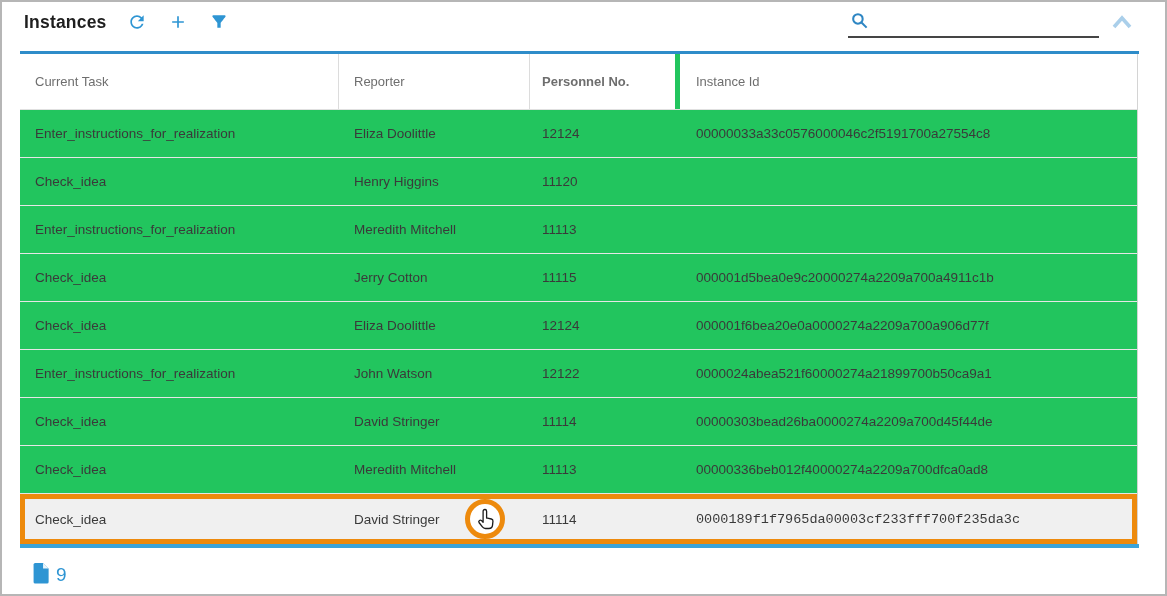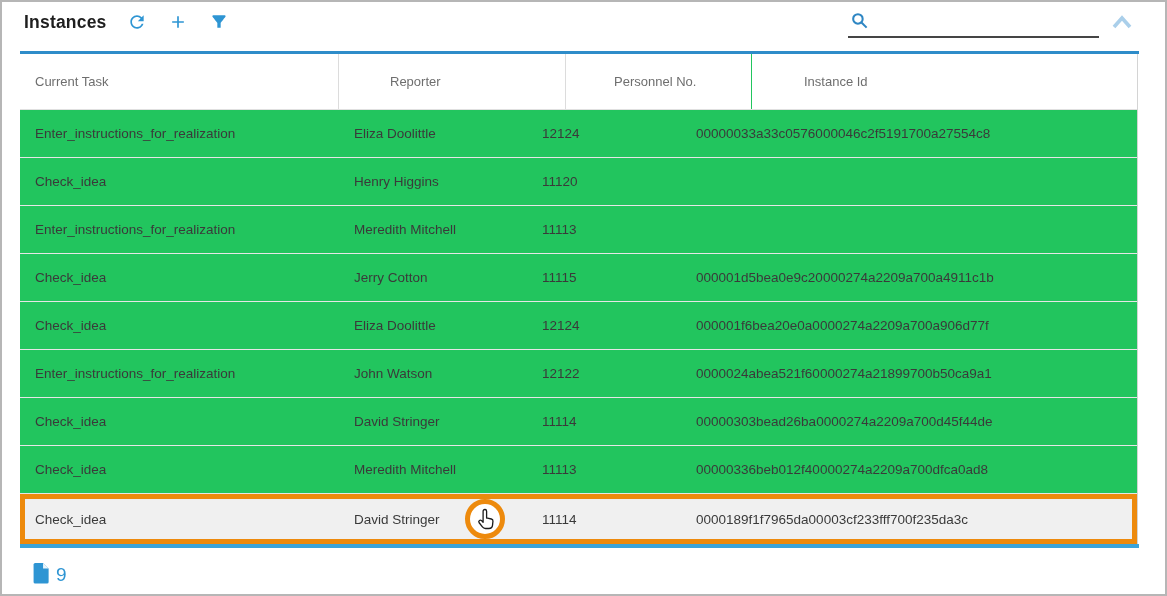--- a/index.html
+++ b/index.html
@@ -17,35 +17,35 @@
   .search-field svg{position:absolute;left:2px;top:3px;width:19px;height:19px;color:#2E86C3;}
   .search-input{position:absolute;left:28px;top:2px;width:215px;height:22px;border:none;outline:none;
                 font-size:14px;color:#333;background:transparent;font-family:inherit;}
   .collapse-btn{position:absolute;left:1105px;top:10px;width:30px;height:22px;background:none;border:none;
                 padding:0;cursor:pointer;color:#AACFEA;}
   .collapse-btn svg{width:26px;height:20px;}
   .rule-top{position:absolute;left:18px;top:49px;width:1119px;height:3px;background:#2E8CC9;}
   
   .table{position:absolute;left:18px;top:52px;width:1118px;box-sizing:border-box;border-right:1px solid #d4d4d4;}
   .thead{display:grid;grid-template-columns:319px 191px 150px 1fr;height:56px;box-sizing:border-box;
-         border-bottom:1px solid #e0e0e0;gap:36px;}
+         border-bottom:1px solid #e0e0e0;}
   .th{display:flex;align-items:center;box-sizing:border-box;font-size:13px;color:#6e6e6e;cursor:pointer;}
   .th:nth-child(1){padding-left:15px;border-right:1px solid #dcdcdc;}
   .th:nth-child(2){padding-left:15px;border-right:1px solid #dcdcdc;}
-  .th:nth-child(3){padding-left:12px;border-right:1px solid #22c55e;}
+  .th:nth-child(3){padding-left:12px;border-right:5px solid #22c55e;font-weight:bold;}
   .th:nth-child(4){padding-left:16px;}
   .trow{display:grid;grid-template-columns:319px 191px 150px 1fr;height:48px;box-sizing:border-box;
         border-bottom:1px solid #e6e6e6;background:#22c55e;cursor:pointer;position:relative;}
   .cell{display:flex;align-items:center;font-size:13.5px;color:#3a3a3a;overflow:hidden;white-space:nowrap;}
   .cell.c1{padding-left:15px;}.cell.c2{padding-left:15px;}.cell.c3{padding-left:12px;}.cell.c4{padding-left:16px;text-align:center;}
   .trow.highlighted{height:50px;border:5px solid #ED8A0D;background:#f0f0f0;}
   .trow.highlighted .cell.c1{padding-left:10px;}
   .trow.highlighted .cell.c2{padding-left:10px;}
   .trow.highlighted .cell.c3{padding-left:7px;}
-  .trow.highlighted .cell.c4{padding-left:11px;}
+  .trow.highlighted .cell.c4{padding-left:11px;font-family:Liberation Mono, monospace;}
   .cursor-badge{display:none;position:absolute;left:440px;top:0;width:40px;height:40px;border-radius:50%;
                 border:5px solid #ED8A0D;background:#fff;box-sizing:border-box;
                 align-items:center;justify-content:center;z-index:5;}
   .trow.highlighted .cursor-badge{display:flex;}
   .cursor-badge svg{width:24px;height:24px;margin-top:2px;}
   .rule-bottom{position:absolute;left:18px;top:542px;width:1119px;height:4px;background:#3BA4DA;}
   
   .footer{position:absolute;left:30px;top:559px;display:flex;align-items:center;gap:5px;color:#2E95D3;}
   .footer svg{width:19px;height:23px;}
   .count{font-size:19px;color:#2E95D3;}

